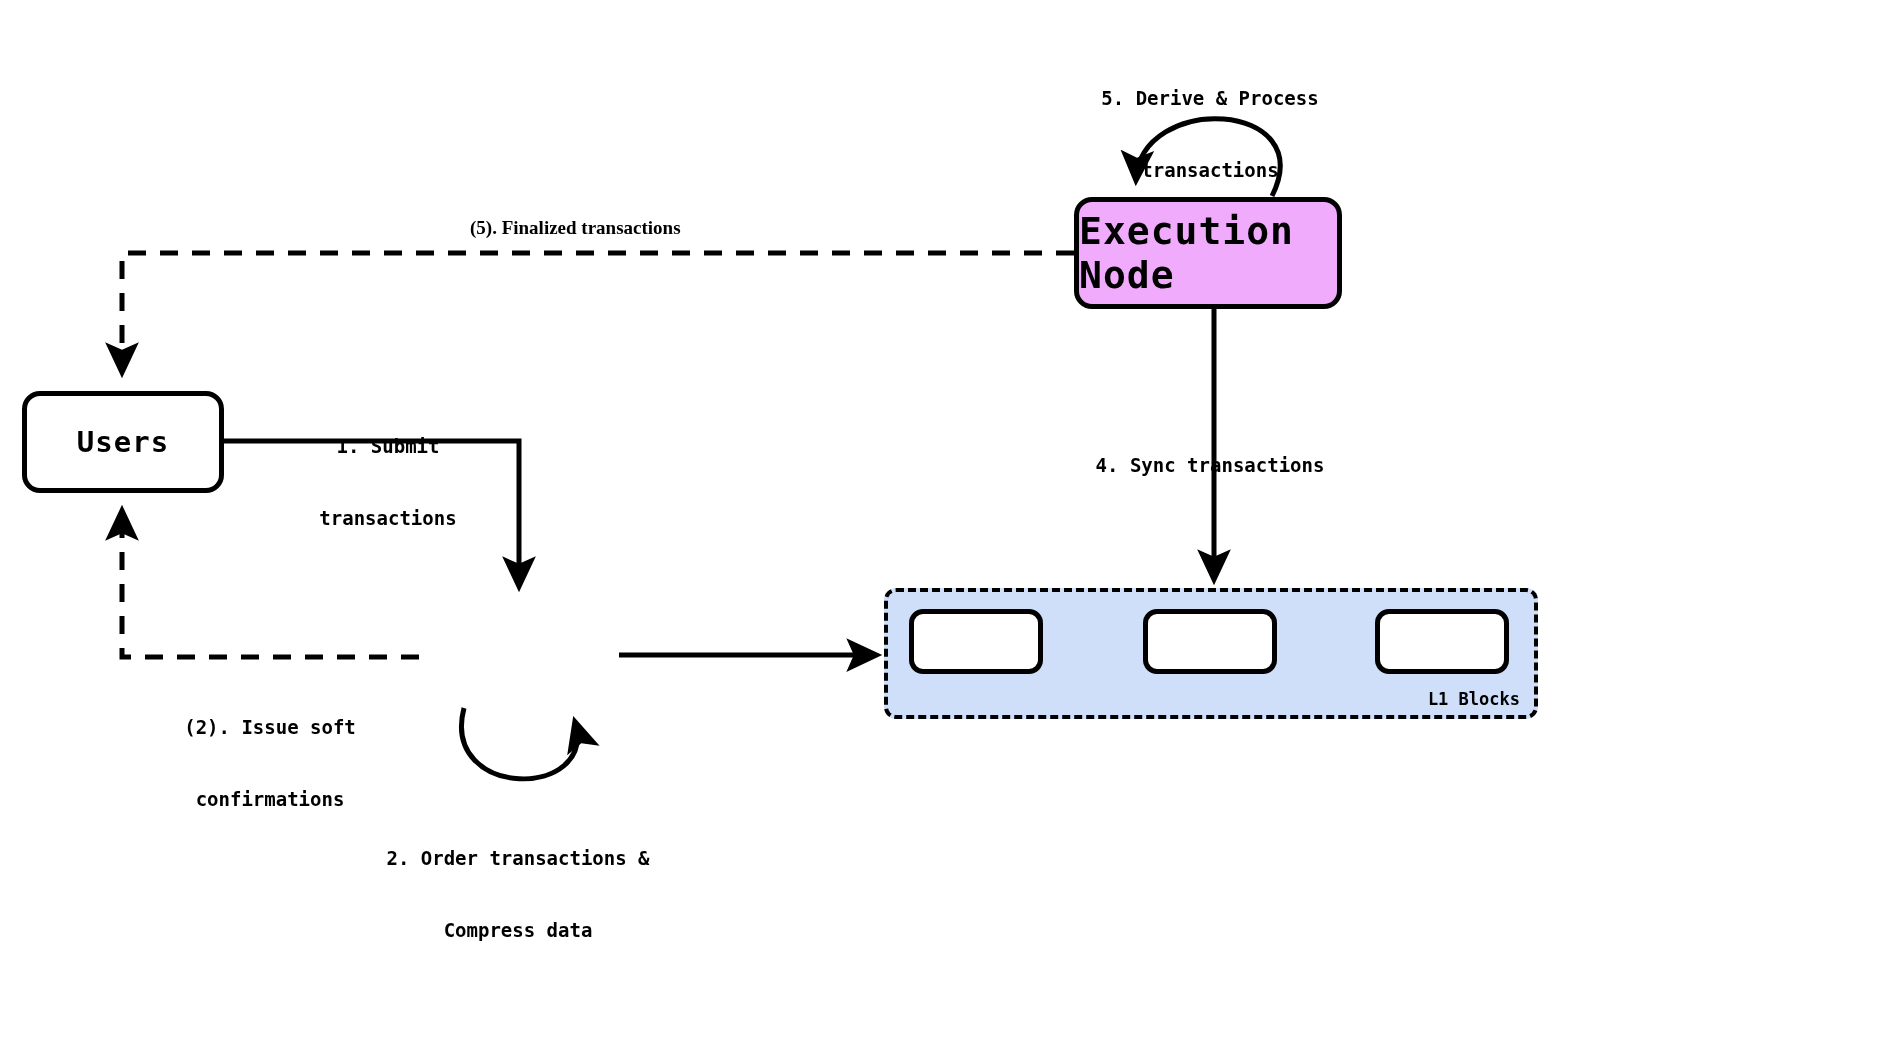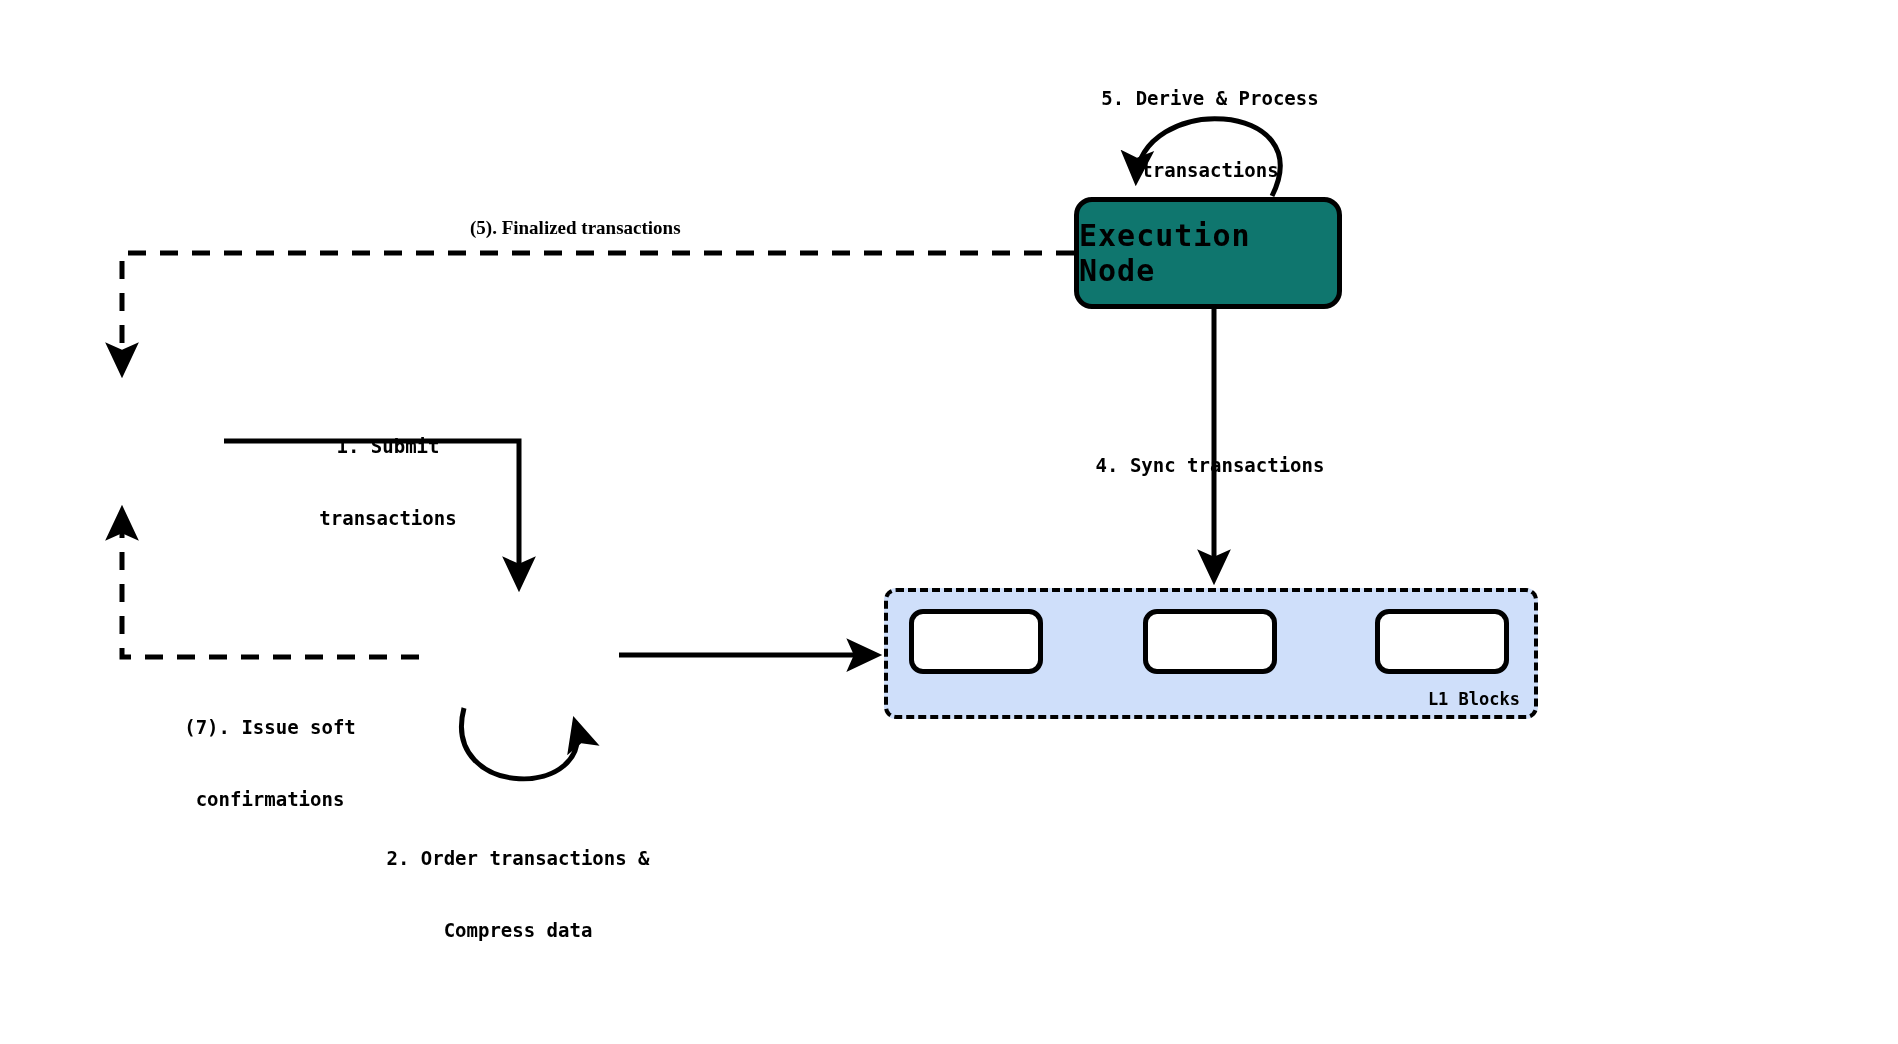--- a/index.html
+++ b/index.html
@@ -52,22 +52,22 @@
     height: 102px;
     background: #7dfa97;
     font-size: 29px;
     letter-spacing: 1px;
   }
   #node-execution {
     left: 1074px;
     top: 197px;
     width: 268px;
     height: 112px;
-    background: #0f766e;
-    font-size: 30px;
+    background: #f0abfc;
+    font-size: 38px;
     letter-spacing: 1px;
   }
   #l1-container {
     position: absolute;
     left: 884px;
     top: 588px;
     width: 654px;
     height: 131px;
     box-sizing: border-box;
     border: 4px dashed #000000;
@@ -187,20 +187,23 @@
     </g>
 
     <g>
       <path d="M 1040 638 L 1136 638" fill="none" stroke="#000000" stroke-width="5" marker-end="url(#arrow)"></path>
     </g>
     <g>
       <path d="M 1272 638 L 1366 638" fill="none" stroke="#000000" stroke-width="5" marker-end="url(#arrow)"></path>
     </g>
   </svg>
 
+  <div class="node-box" id="node-users">
+    <span>Users</span>
+  </div>
 
 
   <div class="node-box" id="node-execution">
     <span>Execution Node</span>
   </div>
 
   <div id="l1-container">
     <div class="l1-block" id="l1-block-1"></div>
     <div class="l1-block" id="l1-block-2"></div>
     <div class="l1-block" id="l1-block-3"></div>
@@ -213,21 +216,21 @@
   </div>
 
   <div class="edge-label" id="label-finalized">(5). Finalized transactions</div>
 
   <div class="edge-label" id="label-submit">
     <div>1. Submit</div>
     <div>transactions</div>
   </div>
 
   <div class="edge-label" id="label-soft">
-    <div>(7). Issue soft</div>
+    <div>(2). Issue soft</div>
     <div>confirmations</div>
   </div>
 
   <div class="edge-label" id="label-order">
     <div>2. Order transactions &amp;</div>
     <div>Compress data</div>
   </div>
 
 
   <div class="edge-label" id="label-sync">4. Sync transactions</div>

